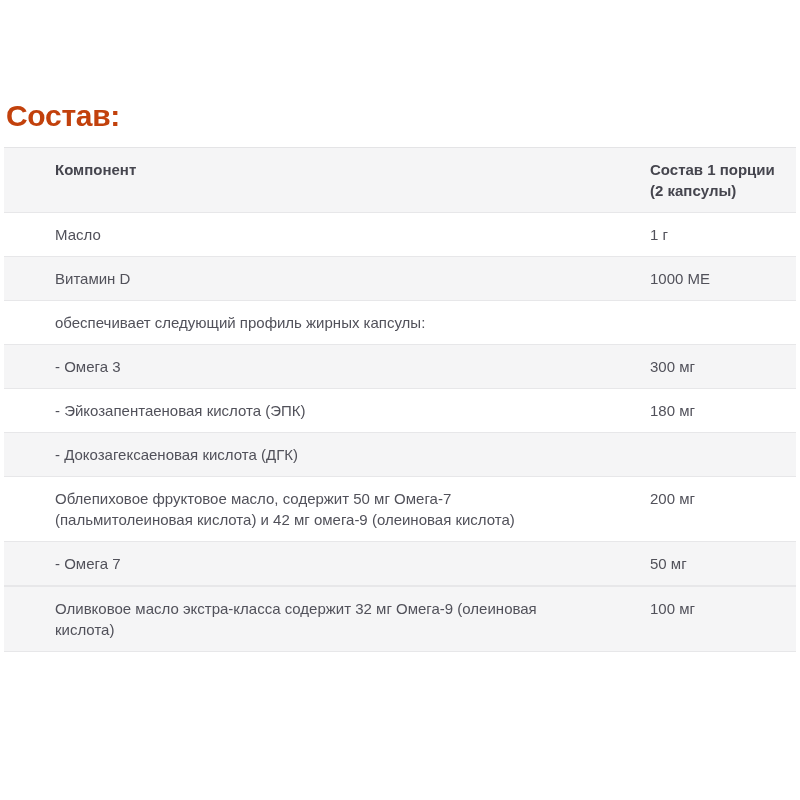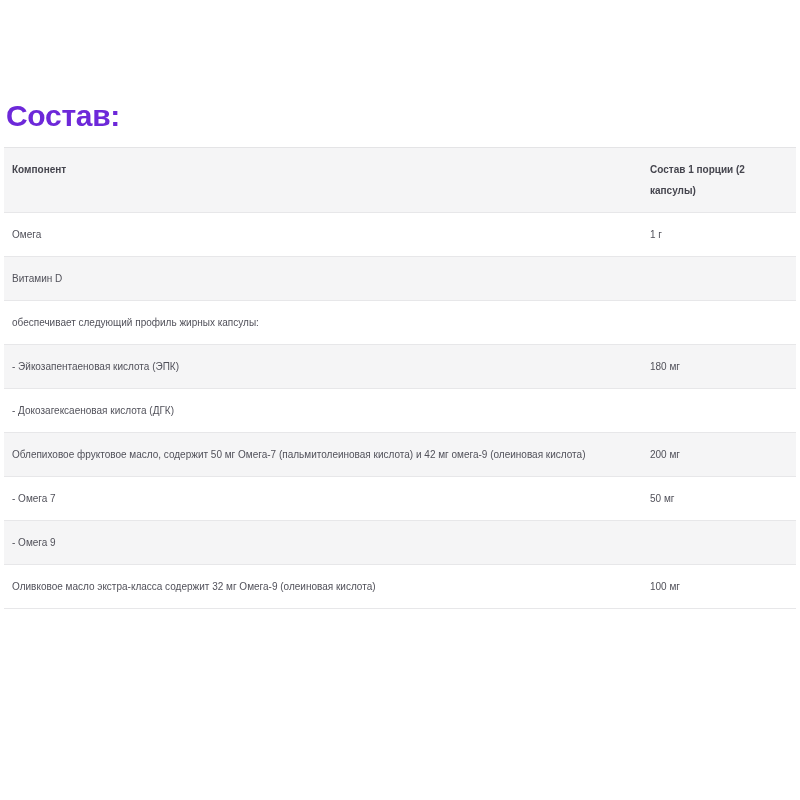--- a/index.html
+++ b/index.html
@@ -15,41 +15,42 @@
     background: #ffffff;
     overflow: hidden;
     box-sizing: border-box;
     padding: 98px 4px 0 4px;
   }
   h1.page-title {
     margin: 0 0 13px 2px;
     font-size: 30px;
     line-height: 36px;
     font-weight: 700;
-    color: #6d28d9;
+    color: #c2410c;
     letter-spacing: -0.3px;
   }
   .comp-table {
     width: 100%;
     border-top: 1px solid #e4e4e6;
   }
   .row {
     display: flex;
     align-items: flex-start;
     border-bottom: 1px solid #e7e7e9;
   }
   .row:nth-child(odd) {
     background: #f5f5f6;
   }
   .cell {
-    font-size: 10px;
+    font-size: 15px;
     line-height: 21px;
     color: #51515a;
     padding: 11px 8px;
     box-sizing: border-box;
+    margin-left: 43px;
   }
   .cell.c1 {
     flex: 1 1 auto;
     padding-right: 20px;
   }
   .cell.c2 {
     flex: 0 0 146px;
     width: 146px;
     padding-left: 0;
   }
@@ -66,34 +67,39 @@
   <h1 class="page-title">Состав:</h1>
 
   <div class="comp-table">
 
     <div class="row header">
       <div class="cell c1">Компонент</div>
       <div class="cell c2">Состав 1 порции (2 капсулы)</div>
     </div>
 
     <div class="row">
-      <div class="cell c1">Омега</div>
+      <div class="cell c1">Масло</div>
       <div class="cell c2">1 г</div>
     </div>
 
     <div class="row">
       <div class="cell c1">Витамин D</div>
+      <div class="cell c2">1000 МЕ</div>
     </div>
 
 
     <div class="row">
       <div class="cell c1">обеспечивает следующий профиль жирных капсулы:</div>
       <div class="cell c2"></div>
     </div>
 
+    <div class="row">
+      <div class="cell c1">- Омега 3</div>
+      <div class="cell c2">300 мг</div>
+    </div>
 
     <div class="row">
       <div class="cell c1">- Эйкозапентаеновая кислота (ЭПК)</div>
       <div class="cell c2">180 мг</div>
     </div>
 
     <div class="row">
       <div class="cell c1">- Докозагексаеновая кислота (ДГК)</div>
     </div>
 
@@ -101,21 +107,20 @@
       <div class="cell c1">Облепиховое фруктовое масло, содержит 50 мг Омега-7 (пальмитолеиновая кислота) и 42 мг омега-9 (олеиновая кислота)</div>
       <div class="cell c2">200 мг</div>
     </div>
 
     <div class="row">
       <div class="cell c1">- Омега 7</div>
       <div class="cell c2">50 мг</div>
     </div>
 
     <div class="row">
-      <div class="cell c1">- Омега 9</div>
     </div>
 
     <div class="row">
       <div class="cell c1">Оливковое масло экстра-класса содержит 32 мг Омега-9 (олеиновая кислота)</div>
       <div class="cell c2">100 мг</div>
     </div>
 
   </div>
 </div>
 

